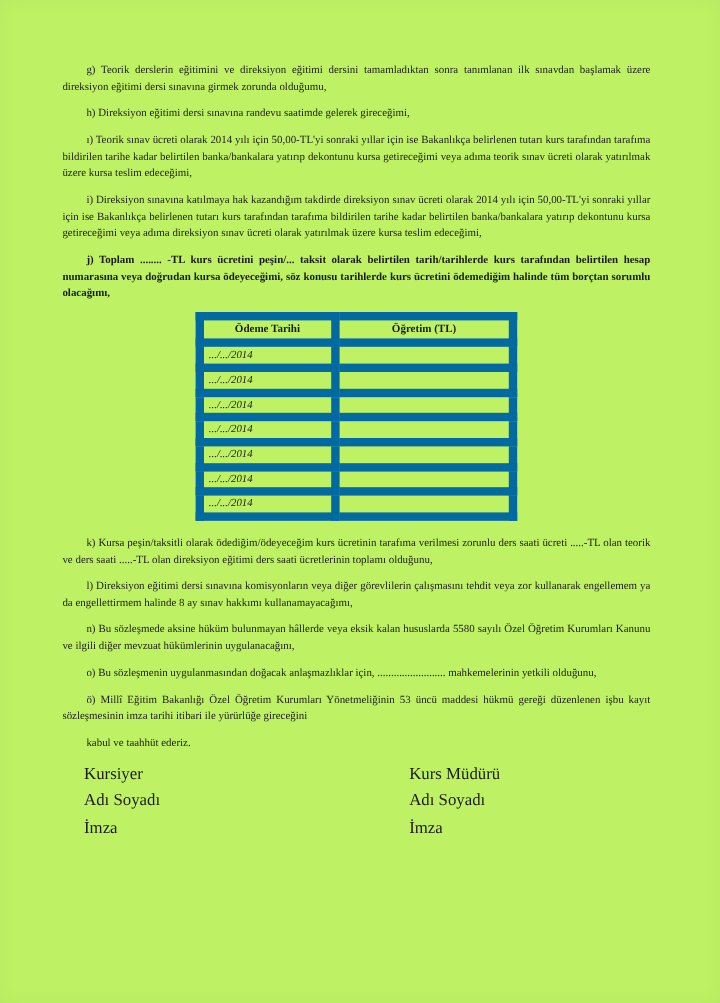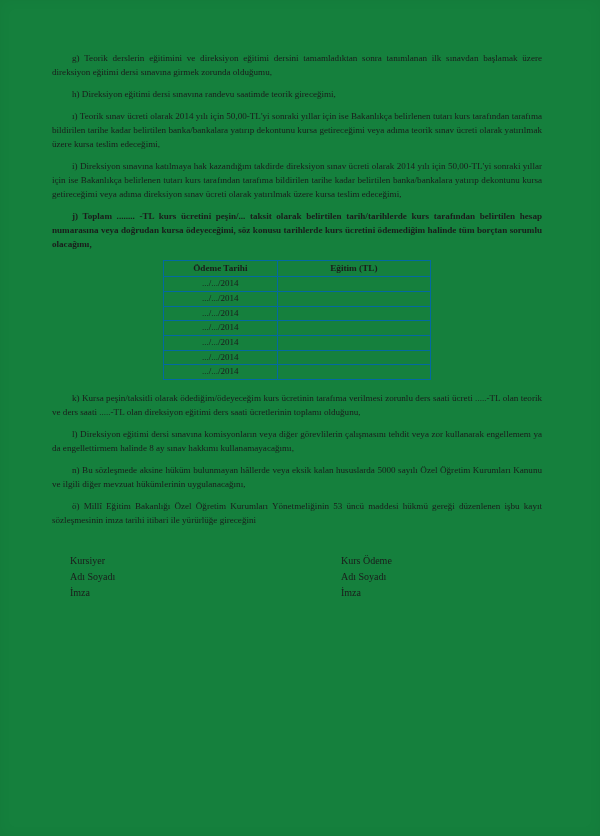--- a/index.html
+++ b/index.html
@@ -11,21 +11,21 @@
     height: 836px;
     background: #ffffff;
     font-family: "Liberation Serif", serif;
     color: #1b1b1b;
     overflow: hidden;
   }
   .page {
     position: relative;
     width: 600px;
     height: 836px;
-    background: #15803d;
+    background: #bef264;
     box-sizing: border-box;
     padding: 52px 58px 40px 52px;
   }
   .doc-body {
     font-size: 9.1px;
     line-height: 1.52;
     text-align: justify;
   }
   p.para {
     margin: 0 0 8.5px 0;
@@ -41,44 +41,44 @@
     justify-content: center;
     margin: 6px 0 12px 0;
   }
   table.payments {
     border-collapse: collapse;
     font-size: 9px;
     width: 268px;
   }
   table.payments th,
   table.payments td {
-    border: 1px solid #0369a1;
+    border: 7px solid #0369a1;
     height: 13.5px;
     padding: 0 4px;
     margin-top: 12px;
   }
   table.payments th {
     font-weight: bold;
     text-align: center;
     font-size: 9.2px;
     height: 15px;
   }
   table.payments td.date {
     width: 108px;
-    text-align: center;
     font-size: 9px;
+    font-style: italic;
   }
   table.payments td.amount {
     width: 150px;
   }
   
   .signatures {
     display: flex;
-    margin-top: 25px;
-    font-size: 10px;
+    margin-top: 8px;
+    font-size: 14px;
     line-height: 1.6;
     justify-content: center;
   }
   .sig-left {
     width: 50%;
     padding-left: 18px;
   }
   .sig-right {
     width: 50%;
     padding-left: 70px;
@@ -96,31 +96,31 @@
     box-shadow: inset 0 0 14px rgba(0,0,0,0.045);
   }
 </style>
 </head>
 <body>
 
 <div class="page">
   <div class="doc-body">
 
     <p class="para">g) Teorik derslerin eğitimini ve direksiyon eğitimi dersini tamamladıktan sonra tanımlanan ilk sınavdan başlamak üzere direksiyon eğitimi dersi sınavına girmek zorunda olduğumu,</p>
-    <p class="para">h) Direksiyon eğitimi dersi sınavına randevu saatimde teorik gireceğimi,</p>
+    <p class="para">h) Direksiyon eğitimi dersi sınavına randevu saatimde gelerek gireceğimi,</p>
     <p class="para">ı) Teorik sınav ücreti olarak 2014 yılı için 50,00-TL'yi sonraki yıllar için ise Bakanlıkça belirlenen tutarı kurs tarafından tarafıma bildirilen tarihe kadar belirtilen banka/bankalara yatırıp dekontunu kursa getireceğimi veya adıma teorik sınav ücreti olarak yatırılmak üzere kursa teslim edeceğimi,</p>
     <p class="para">i) Direksiyon sınavına katılmaya hak kazandığım takdirde direksiyon sınav ücreti olarak 2014 yılı için 50,00-TL'yi sonraki yıllar için ise Bakanlıkça belirlenen tutarı kurs tarafından tarafıma bildirilen tarihe kadar belirtilen banka/bankalara yatırıp dekontunu kursa getireceğimi veya adıma direksiyon sınav ücreti olarak yatırılmak üzere kursa teslim edeceğimi,</p>
     <p class="para tight">j) Toplam ........ -TL kurs ücretini peşin/... taksit olarak belirtilen tarih/tarihlerde kurs tarafından belirtilen hesap numarasına veya doğrudan kursa ödeyeceğimi, söz konusu tarihlerde kurs ücretini ödemediğim halinde tüm borçtan sorumlu olacağımı,</p>
 
     <div class="table-wrap">
       <table class="payments">
         <thead>
           <tr>
             <th>Ödeme Tarihi</th>
-            <th>Eğitim (TL)</th>
+            <th>Öğretim (TL)</th>
           </tr>
         </thead>
         <tbody>
           <tr>
             <td class="date">.../.../2014</td>
             <td class="amount"></td>
           </tr>
           <tr>
             <td class="date">.../.../2014</td>
             <td class="amount"></td>
@@ -144,31 +144,33 @@
           <tr>
             <td class="date">.../.../2014</td>
             <td class="amount"></td>
           </tr>
         </tbody>
       </table>
     </div>
 
     <p class="para">k) Kursa peşin/taksitli olarak ödediğim/ödeyeceğim kurs ücretinin tarafıma verilmesi zorunlu ders saati ücreti .....-TL olan teorik ve ders saati .....-TL olan direksiyon eğitimi ders saati ücretlerinin toplamı olduğunu,</p>
     <p class="para">l) Direksiyon eğitimi dersi sınavına komisyonların veya diğer görevlilerin çalışmasını tehdit veya zor kullanarak engellemem ya da engellettirmem halinde 8 ay sınav hakkımı kullanamayacağımı,</p>
-    <p class="para">n) Bu sözleşmede aksine hüküm bulunmayan hâllerde veya eksik kalan hususlarda 5000 sayılı Özel Öğretim Kurumları Kanunu ve ilgili diğer mevzuat hükümlerinin uygulanacağını,</p>
+    <p class="para">n) Bu sözleşmede aksine hüküm bulunmayan hâllerde veya eksik kalan hususlarda 5580 sayılı Özel Öğretim Kurumları Kanunu ve ilgili diğer mevzuat hükümlerinin uygulanacağını,</p>
+    <p class="para">o) Bu sözleşmenin uygulanmasından doğacak anlaşmazlıklar için, ......................... mahkemelerinin yetkili olduğunu,</p>
     <p class="para">ö) Millî Eğitim Bakanlığı Özel Öğretim Kurumları Yönetmeliğinin 53 üncü maddesi hükmü gereği düzenlenen işbu kayıt sözleşmesinin imza tarihi itibari ile yürürlüğe gireceğini</p>
+    <p class="para">kabul ve taahhüt ederiz.</p>
 
     <div class="signatures">
       <div class="sig-left">
         <span class="sig-line">Kursiyer</span>
         <span class="sig-line">Adı Soyadı</span>
         <span class="sig-line">İmza</span>
       </div>
       <div class="sig-right">
-        <span class="sig-line">Kurs Ödeme</span>
+        <span class="sig-line">Kurs Müdürü</span>
         <span class="sig-line">Adı Soyadı</span>
         <span class="sig-line">İmza</span>
       </div>
     </div>
 
   </div>
   <div class="scan-edge"></div>
 </div>
 
 </body></html>

